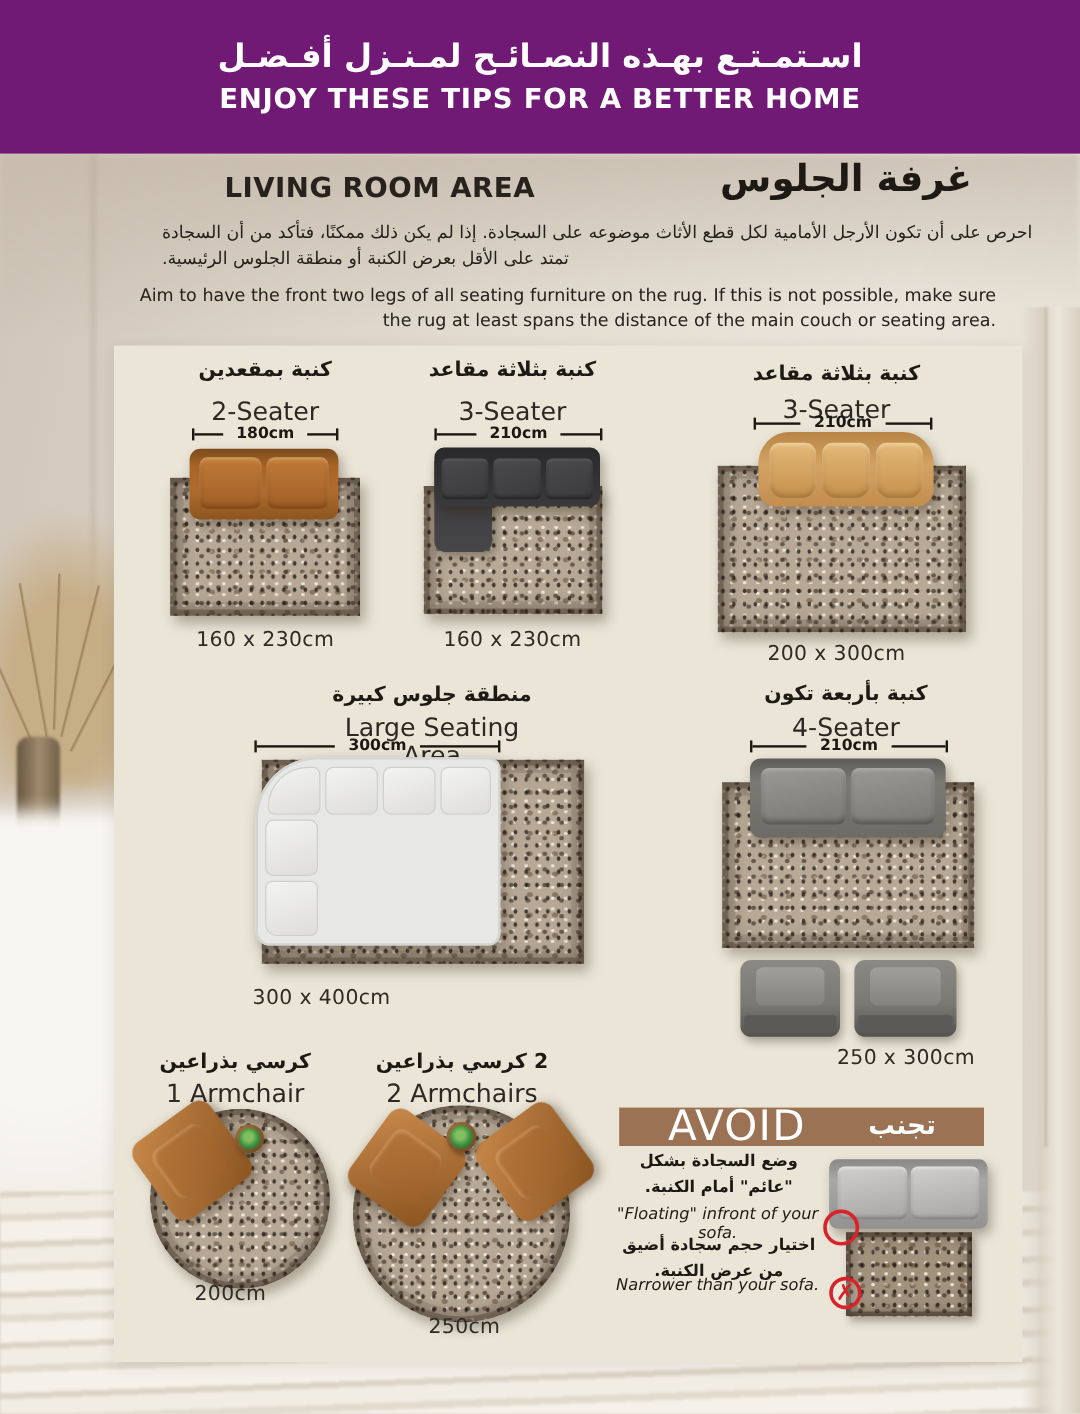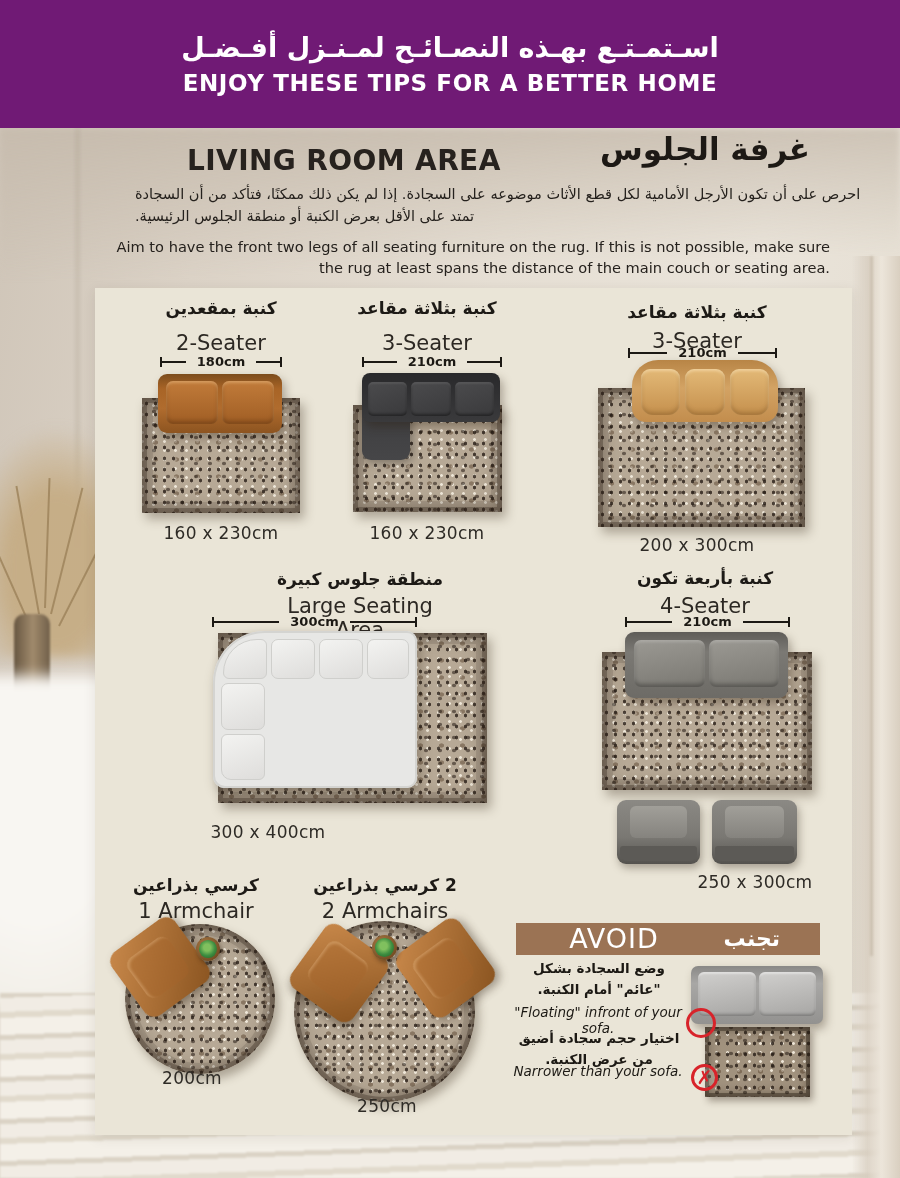--- a/index.html
+++ b/index.html
@@ -27,21 +27,21 @@
       background:linear-gradient(90deg,rgba(226,218,207,0),rgba(214,204,190,.75) 32%,#ece5da 62%,#d9cfc0);filter:blur(.5px)}
   .bg-rightline{position:absolute;right:27px;top:128px;width:3px;height:700px;background:rgba(185,172,152,.5);filter:blur(1px)}
 
   
   .header{position:absolute;left:0;top:0;width:900px;height:128px;display:flex;flex-direction:column;
       align-items:center;justify-content:center;gap:7px}
   .header .ar{color:#fff;font-size:27px;font-weight:700;direction:rtl;letter-spacing:.5px}
   .header .en{color:#fff;font-size:23px;font-weight:700;letter-spacing:.6px}
 
   
-  .sec-en{position:absolute;left:187px;top:144px;font-size:28px;font-weight:800;letter-spacing:.4px;color:#27221e}
+  .sec-en{position:absolute;left:187px;top:144px;font-size:23px;font-weight:800;letter-spacing:.4px;color:#27221e}
   .sec-ar{position:absolute;left:600px;top:131px;width:210px;text-align:center;font-size:31px;font-weight:700;direction:rtl;color:#1d1915}
   .intro-ar{position:absolute;left:135px;top:184px;width:730px;text-align:left;direction:rtl;
       font-size:14.5px;line-height:1.5;color:#25211d;font-weight:500}
   .intro-en{position:absolute;left:110px;top:236px;width:720px;text-align:right;font-size:14.6px;line-height:1.45;color:#25211d;font-weight:500}
 
   
   .panel{position:absolute;left:95px;top:288px;width:757px;height:847px;background:#eae5d7;box-shadow:0 3px 12px rgba(60,45,25,.10)}
   .dg{position:absolute;inset:0}
   .t-ar{position:absolute;text-align:center;font-weight:700;font-size:17px;color:#1d1a16;direction:rtl}
   .t-en{position:absolute;text-align:center;font-size:21px;color:#2c2823}
@@ -94,21 +94,21 @@
       filter:drop-shadow(3px 4px 5px rgba(40,25,10,.4))}
   .chair-tan .seat{position:absolute;left:12px;top:14px;right:16px;bottom:16px;border-radius:9px;
       background:linear-gradient(135deg,#b5763a,#9c6029);box-shadow:inset 2px 2px 3px rgba(255,220,170,.3)}
   .table{position:absolute;border-radius:50%;background:radial-gradient(circle at 38% 35%,#aa7945,#714b22 78%);
       box-shadow:2px 3px 4px rgba(40,25,10,.4)}
   .table .plant{position:absolute;inset:13%;border-radius:50%;
       background:radial-gradient(circle at 45% 42%,#80c05e 0 24%,#3e8e41 55%,#1e5a22 100%)}
 
   
   .avoid-bar{position:absolute;left:421px;top:635px;width:304px;height:32px;background:#9b7354;color:#fff}
-  .avoid-en{position:absolute;left:0;top:0;width:196px;text-align:center;font-size:27px;font-weight:500;letter-spacing:1px;line-height:32px}
+  .avoid-en{position:absolute;left:0;top:0;width:196px;text-align:center;font-size:35px;font-weight:500;letter-spacing:1px;line-height:32px}
   .avoid-ar{position:absolute;right:40px;top:0;font-size:22px;font-weight:700;direction:rtl;line-height:32px}
   .tip-ar{position:absolute;text-align:center;direction:rtl;font-weight:700;font-size:13.5px;line-height:1.55;color:#1c1914}
   .tip-en{position:absolute;text-align:center;font-style:italic;font-size:13.5px;color:#1c1914;font-weight:500}
   .s-avoid{background:linear-gradient(180deg,#898886,#a8a7a5 30%,#939290);border-radius:7px;padding:6px 7px 8px;gap:3px}
   .s-avoid .cu{flex:1;border-radius:6px;background:linear-gradient(170deg,#d0cfcd,#a7a6a4);
       box-shadow:inset 0 2px 2px rgba(255,255,255,.4),inset 0 -2px 3px rgba(0,0,0,.25)}
   .red-ring{position:absolute;border:3px solid #d8232a;border-radius:50%}
   .red-x{position:absolute;border:3px solid #d8232a;border-radius:50%;color:#d8232a;font-weight:700;font-size:19px;
       display:flex;align-items:center;justify-content:center;line-height:1;background:rgba(255,255,255,.15)}
 </style>

